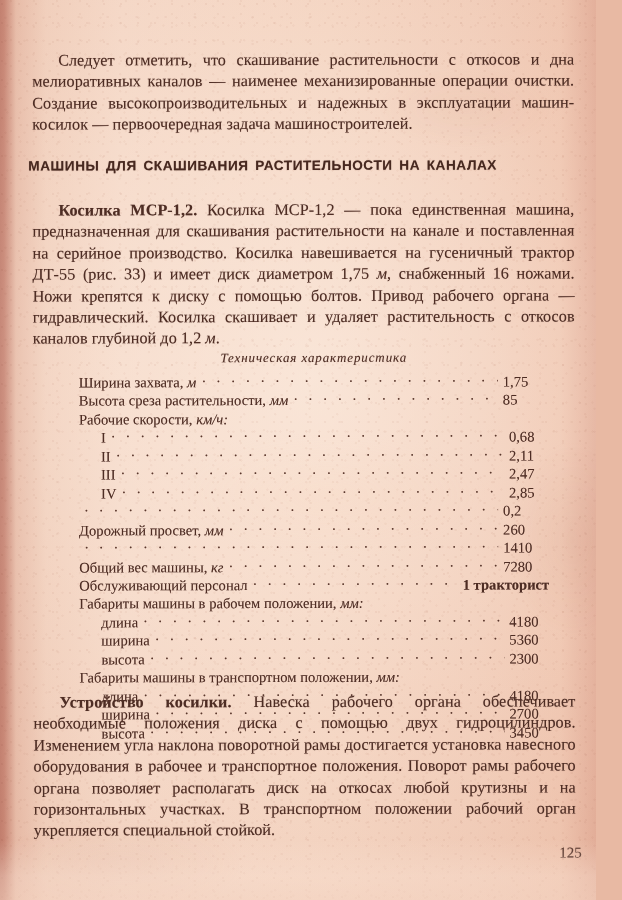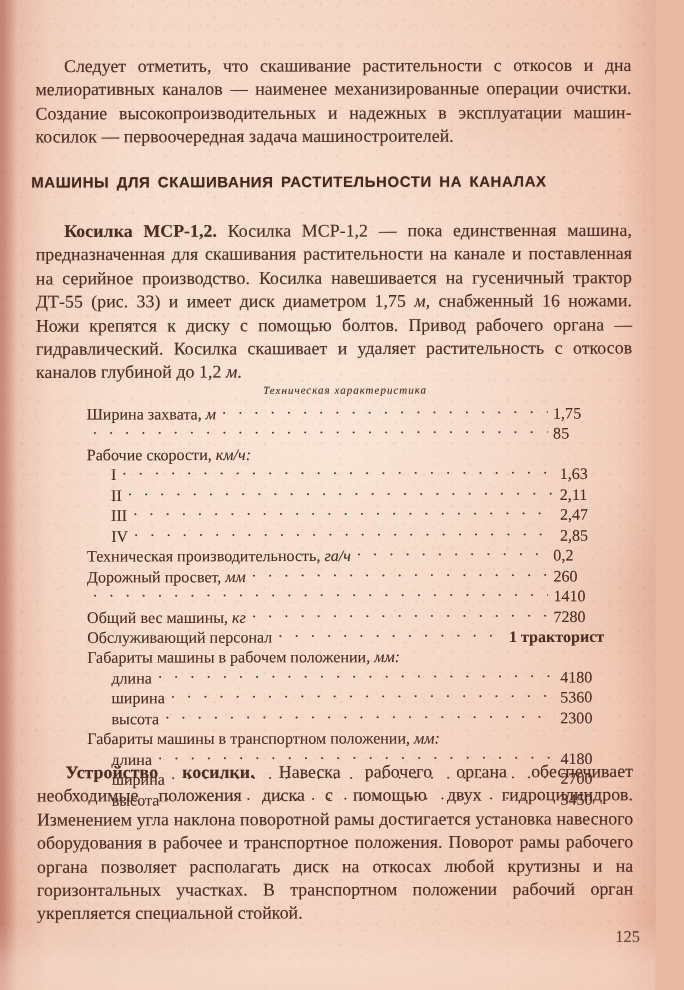--- a/index.html
+++ b/index.html
@@ -97,21 +97,21 @@
   
   #spec{
     position:absolute;
     left:78px; top:350px;
     width:470px;
   }
   #spec-caption{
     margin:0 0 7px 0;
     text-align:center;
     font-style:italic;
-    font-size:10px;
+    font-size:13px;
     letter-spacing:.9px;
     color:#4e2d24;
     text-shadow:0 0 .7px rgba(78,45,36,.40);
   }
   ul.spec-list{ margin:0; padding:0; list-style:none; }
 
   li.spec-row{
     display:flex;
     align-items:baseline;
     font-size:14.6px;
@@ -172,48 +172,48 @@
 
       <div id="spec">
         <p id="spec-caption">Техническая характеристика</p>
         <ul class="spec-list" id="spec-list">
             <li class="spec-row">
               <span class="lbl">Ширина захвата, <i>м</i></span>
               <span class="dots">· · · · · · · · · · · · · · · · · · · · · · · · · · · · · · · · · · · · · · · · · · · · · · · · · · · · · · · · · · · · · · · · · · · · · · · · · · · · · · · · · · · · · · · · · ·</span>
               <span class="val">1,75</span>
             </li>
             <li class="spec-row">
+              <span class="lbl">Высота среза растительности, <i>мм</i></span>
               <span class="dots">· · · · · · · · · · · · · · · · · · · · · · · · · · · · · · · · · · · · · · · · · · · · · · · · · · · · · · · · · · · · · · · · · · · · · · · · · · · · · · · · · · · · · · · · · ·</span>
               <span class="val">85</span>
             </li>
             <li class="spec-row group">
               <span class="lbl">Рабочие скорости, <i>км/ч:</i></span>
             </li>
             <li class="spec-row sub">
               <span class="lbl">I</span>
               <span class="dots">· · · · · · · · · · · · · · · · · · · · · · · · · · · · · · · · · · · · · · · · · · · · · · · · · · · · · · · · · · · · · · · · · · · · · · · · · · · · · · · · · · · · · · · · · ·</span>
-              <span class="val narrow">1,63</span>
+              <span class="val narrow">0,68</span>
             </li>
             <li class="spec-row sub">
               <span class="lbl">II</span>
               <span class="dots">· · · · · · · · · · · · · · · · · · · · · · · · · · · · · · · · · · · · · · · · · · · · · · · · · · · · · · · · · · · · · · · · · · · · · · · · · · · · · · · · · · · · · · · · · ·</span>
               <span class="val narrow">2,11</span>
             </li>
             <li class="spec-row sub">
               <span class="lbl">III</span>
               <span class="dots">· · · · · · · · · · · · · · · · · · · · · · · · · · · · · · · · · · · · · · · · · · · · · · · · · · · · · · · · · · · · · · · · · · · · · · · · · · · · · · · · · · · · · · · · · ·</span>
               <span class="val narrow">2,47</span>
             </li>
             <li class="spec-row sub">
               <span class="lbl">IV</span>
               <span class="dots">· · · · · · · · · · · · · · · · · · · · · · · · · · · · · · · · · · · · · · · · · · · · · · · · · · · · · · · · · · · · · · · · · · · · · · · · · · · · · · · · · · · · · · · · · ·</span>
               <span class="val narrow">2,85</span>
             </li>
             <li class="spec-row">
-              <span class="lbl">Техническая производительность, <i>га/ч</i></span>
               <span class="dots">· · · · · · · · · · · · · · · · · · · · · · · · · · · · · · · · · · · · · · · · · · · · · · · · · · · · · · · · · · · · · · · · · · · · · · · · · · · · · · · · · · · · · · · · · ·</span>
               <span class="val">0,2</span>
             </li>
             <li class="spec-row">
               <span class="lbl">Дорожный просвет, <i>мм</i></span>
               <span class="dots">· · · · · · · · · · · · · · · · · · · · · · · · · · · · · · · · · · · · · · · · · · · · · · · · · · · · · · · · · · · · · · · · · · · · · · · · · · · · · · · · · · · · · · · · · ·</span>
               <span class="val">260</span>
             </li>
             <li class="spec-row">
               <span class="dots">· · · · · · · · · · · · · · · · · · · · · · · · · · · · · · · · · · · · · · · · · · · · · · · · · · · · · · · · · · · · · · · · · · · · · · · · · · · · · · · · · · · · · · · · · ·</span>

